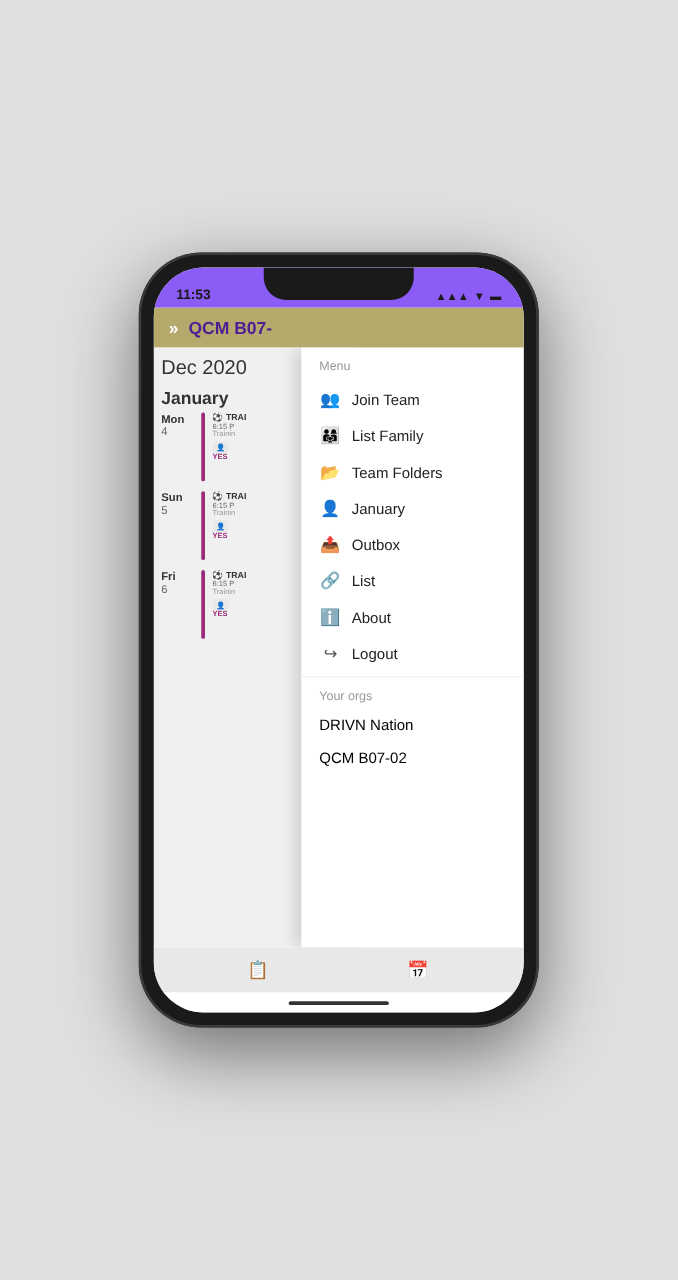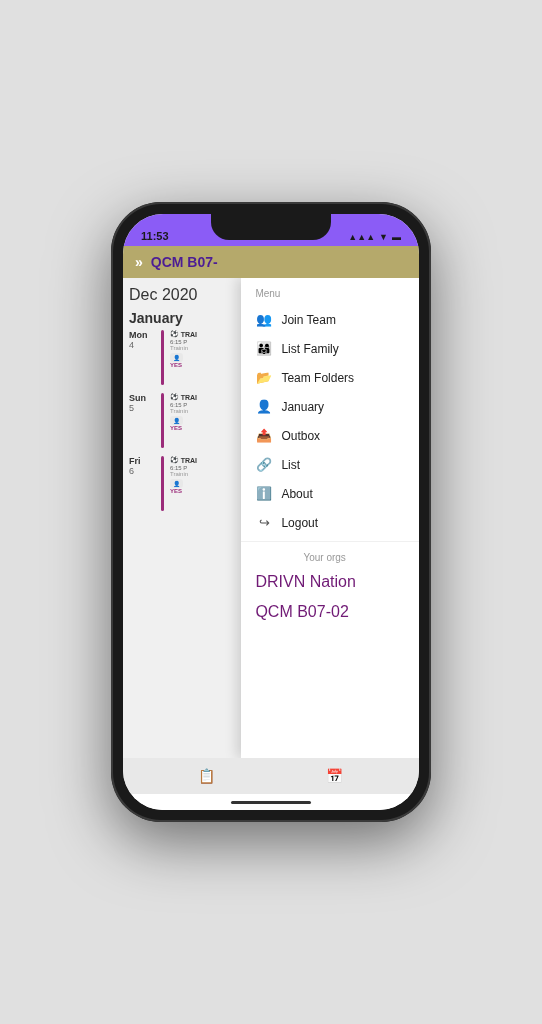--- a/index.html
+++ b/index.html
@@ -220,26 +220,25 @@
     }
     .menu-divider {
       height: 1px;
       background: #f0f0f0;
       margin: 4px 0;
     }
     .menu-orgs-label {
       font-size: 10px;
       color: #999;
       padding: 6px 14px 4px 14px;
-      margin-left: 48px;
     }
     .menu-org-item {
       padding: 6px 14px;
-      font-size: 16px;
-      color: #701a75;
+      font-size: 12px;
+      color: #000000;
       cursor: pointer;
     }
     
     .bottom-bar {
       height: 36px;
       background: #e8e8e8;
       display: flex;
       align-items: center;
       justify-content: space-around;
       padding: 0 20px;

